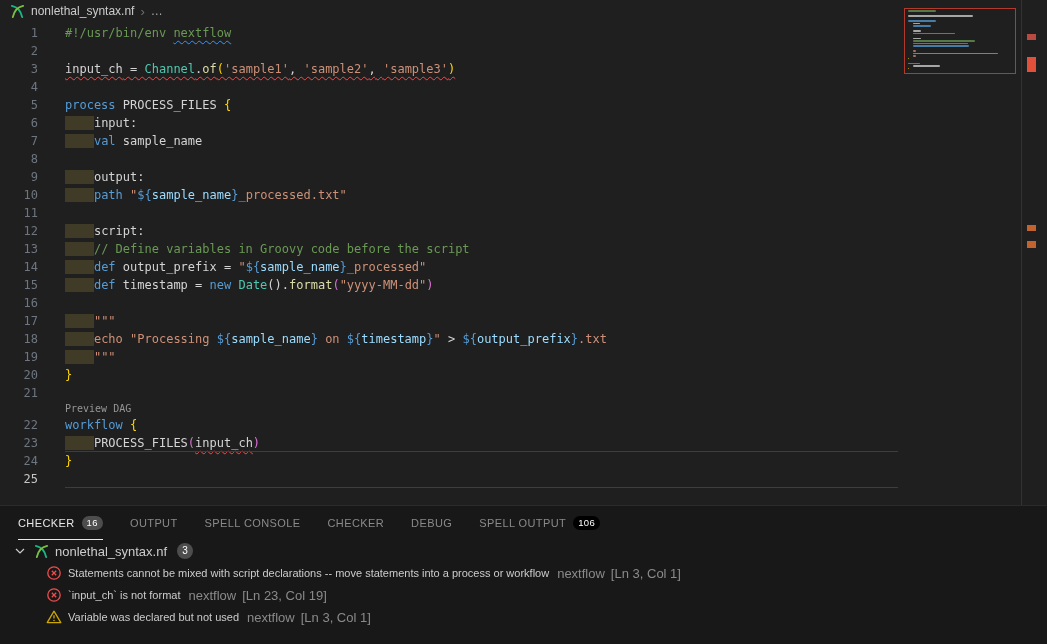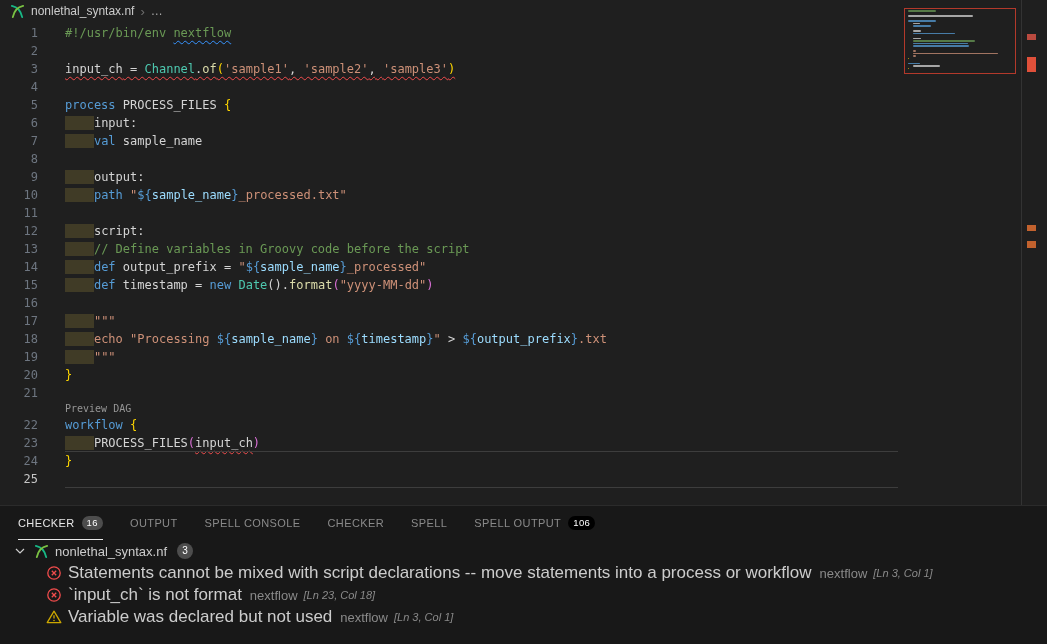--- a/index.html
+++ b/index.html
@@ -43,23 +43,23 @@
   .badge{background:#4d4d4d;color:#ffffff;font-size:9.5px;line-height:14px;padding:0 5px;
          border-radius:16px;min-width:8px;text-align:center;}
   .badge.blue{background:#000000;}
 
   .file-row{display:flex;align-items:center;gap:6px;height:22px;padding-left:12px;font-size:13px;
             color:#cccccc;cursor:pointer;}
   .count-badge{background:#4d4d4d;color:#ffffff;border-radius:50%;width:16px;height:16px;
                font-size:10px;line-height:16px;text-align:center;margin-left:4px;}
   .prow{display:flex;align-items:center;height:22px;padding-left:46px;cursor:pointer;}
   .picon{width:16px;height:16px;display:inline-flex;margin-right:6px;}
-  .pmsg{font-size:17px;color:#cccccc;white-space:nowrap;text-align:right;}
+  .pmsg{font-size:11px;color:#cccccc;white-space:nowrap;text-align:right;}
   .psrc{font-size:13px;color:#8a8a8a;margin-left:8px;}
-  .ploc{font-size:11px;color:#8a8a8a;margin-left:6px;white-space:nowrap;font-style:italic;}
+  .ploc{font-size:13px;color:#8a8a8a;margin-left:6px;white-space:nowrap;}
   .chev{width:16px;height:16px;display:inline-flex;}
 </style>
 </head>
 <body>
 
 <div class="app">
 
   <div class="breadcrumb">
     <span style="display:inline-flex;">
       <svg width="15" height="15" viewBox="0 0 16 16">
@@ -112,21 +112,21 @@
         <div class="tab">
           <span>OUTPUT</span>
         </div>
         <div class="tab">
           <span>SPELL CONSOLE</span>
         </div>
         <div class="tab">
           <span>CHECKER</span>
         </div>
         <div class="tab">
-          <span>SPELL</span>
+          <span>DEBUG</span>
         </div>
         <div class="tab">
           <span>SPELL OUTPUT</span>
           <span class="badge blue">106</span>
         </div>
       </div>
 
     <div class="file-row">
       <span class="chev">
         <svg width="16" height="16" viewBox="0 0 16 16">
@@ -157,21 +157,21 @@
         </div>
         <div class="prow">
           <span class="picon">
             <svg width="16" height="16" viewBox="0 0 16 16">
               <circle cx="8" cy="8" r="6.2" fill="none" stroke="#f14c4c" stroke-width="1.3"></circle>
               <path d="M5.8 5.8l4.4 4.4M10.2 5.8l-4.4 4.4" stroke="#f14c4c" stroke-width="1.3"></path>
             </svg>
           </span>
           <span class="pmsg">`input_ch` is not format</span>
           <span class="psrc">nextflow</span>
-          <span class="ploc">[Ln 23, Col 18]</span>
+          <span class="ploc">[Ln 23, Col 19]</span>
         </div>
         <div class="prow">
           <span class="picon">
             <svg width="16" height="16" viewBox="0 0 16 16">
               <path d="M8 2.2L14.8 13.6H1.2z" fill="none" stroke="#cca700" stroke-width="1.3" stroke-linejoin="round"></path>
               <path d="M8 6.3v3.2" stroke="#cca700" stroke-width="1.3"></path>
               <circle cx="8" cy="11.5" r="0.8" fill="#cca700"></circle>
             </svg>
           </span>
           <span class="pmsg">Variable was declared but not used</span>

